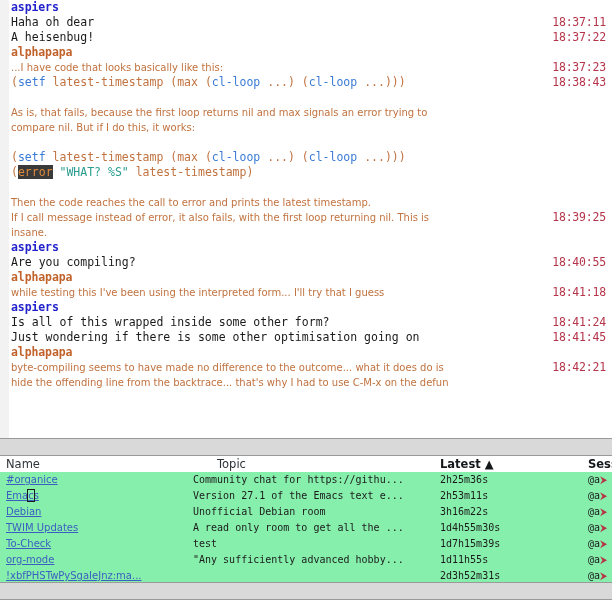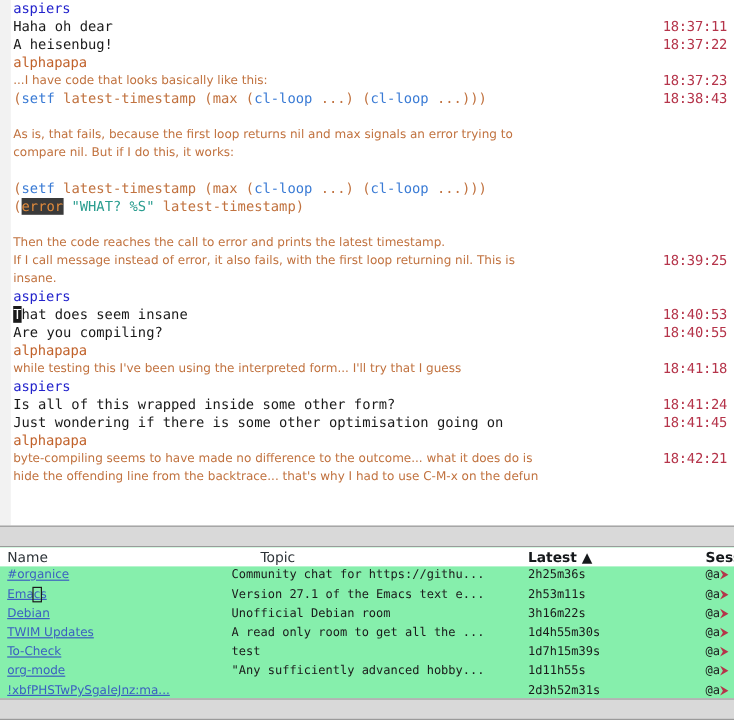--- a/index.html
+++ b/index.html
@@ -60,21 +60,21 @@
   .ts {
     position: absolute;
     right: 6px;
     top: 0;
     color: #b5344a;
     font-family: "DejaVu Sans Mono", monospace;
     font-size: 11.5px;
     letter-spacing: -0.2px;
   }
   .sender {
-    font-weight: normal;
+    font-weight: bold;
     letter-spacing: -0.1px;
   }
   .sender.blue { color: #2222cc; }
   .sender.orange { color: #c1622b; }
 
   .body-sans {
     font-family: "DejaVu Sans", sans-serif;
     font-size: 10px;
     color: #c1723f;
   }
@@ -182,21 +182,20 @@
         <div class="msg-line"><span class="msg-text body-sans">As is, that fails, because the first loop returns nil and max signals an error trying to</span></div>
         <div class="msg-line"><span class="msg-text body-sans">compare nil. But if I do this, it works:</span></div>
         <div class="msg-line blank"></div>
         <div class="msg-line"><span class="msg-text code">(<span class="kw">setf</span> latest-timestamp (max (<span class="kw">cl-loop</span> ...) (<span class="kw">cl-loop</span> ...)))</span></div>
         <div class="msg-line"><span class="msg-text code">(<span class="hl-error">error</span> <span class="str">"WHAT? %S"</span> latest-timestamp)</span></div>
         <div class="msg-line blank"></div>
         <div class="msg-line"><span class="msg-text body-sans">Then the code reaches the call to error and prints the latest timestamp.</span></div>
         <div class="msg-line"><span class="msg-text body-sans">If I call message instead of error, it also fails, with the first loop returning nil. This is</span><span class="ts">18:39:25</span></div>
         <div class="msg-line"><span class="msg-text body-sans">insane.</span></div>
         <div class="msg-line"><span class="msg-text sender blue">aspiers</span></div>
-        <div class="msg-line"><span class="msg-text body-mono"><span class="cursor-block">T</span>hat does seem insane</span><span class="ts">18:40:53</span></div>
         <div class="msg-line"><span class="msg-text body-mono">Are you compiling?</span><span class="ts">18:40:55</span></div>
         <div class="msg-line"><span class="msg-text sender orange">alphapapa</span></div>
         <div class="msg-line"><span class="msg-text body-sans">while testing this I've been using the interpreted form... I'll try that I guess</span><span class="ts">18:41:18</span></div>
         <div class="msg-line"><span class="msg-text sender blue">aspiers</span></div>
         <div class="msg-line"><span class="msg-text body-mono">Is all of this wrapped inside some other form?</span><span class="ts">18:41:24</span></div>
         <div class="msg-line"><span class="msg-text body-mono">Just wondering if there is some other optimisation going on</span><span class="ts">18:41:45</span></div>
         <div class="msg-line"><span class="msg-text sender orange">alphapapa</span></div>
         <div class="msg-line"><span class="msg-text body-sans">byte-compiling seems to have made no difference to the outcome... what it does do is</span><span class="ts">18:42:21</span></div>
         <div class="msg-line"><span class="msg-text body-sans">hide the offending line from the backtrace... that's why I had to use C-M-x on the defun</span></div>
       </div>

